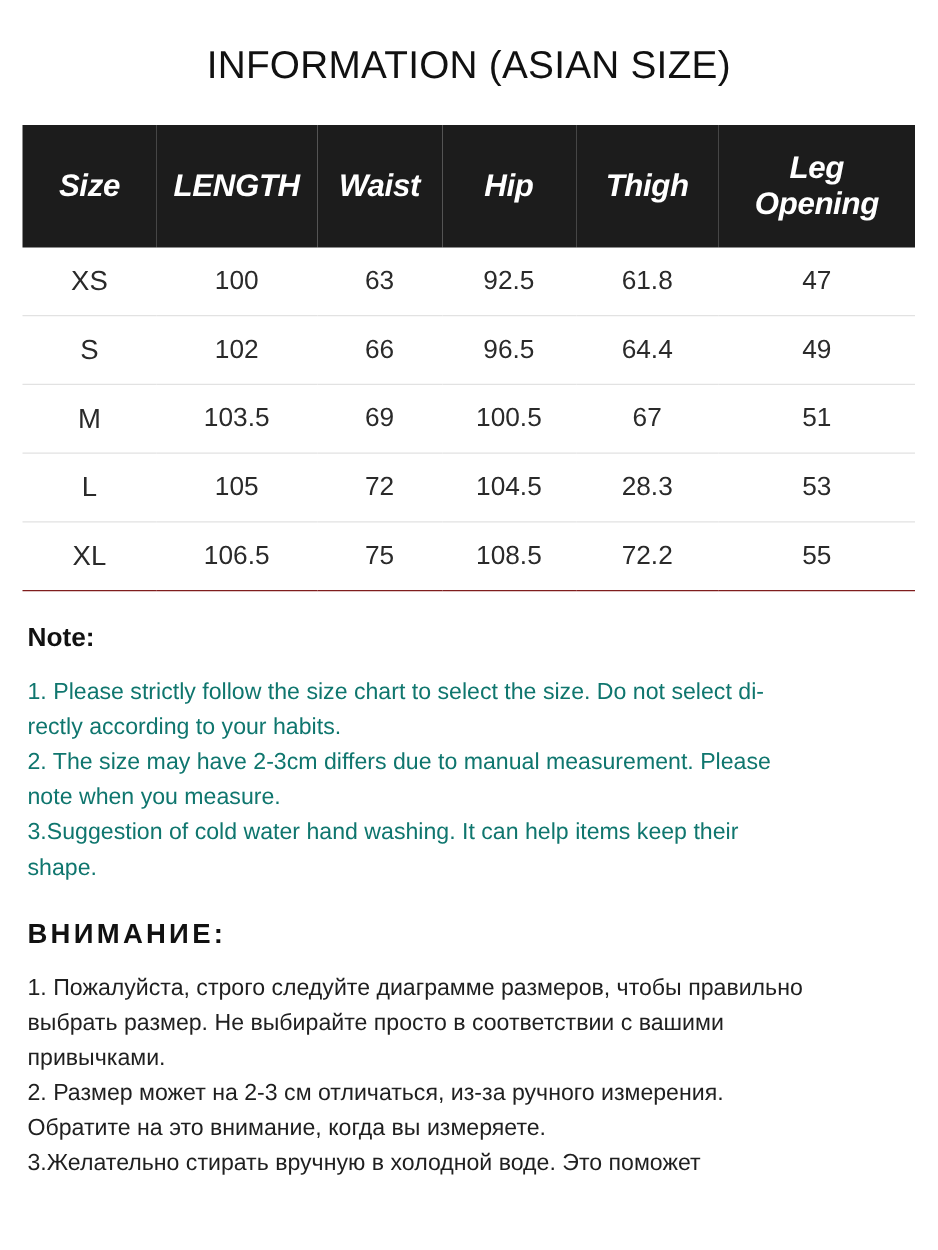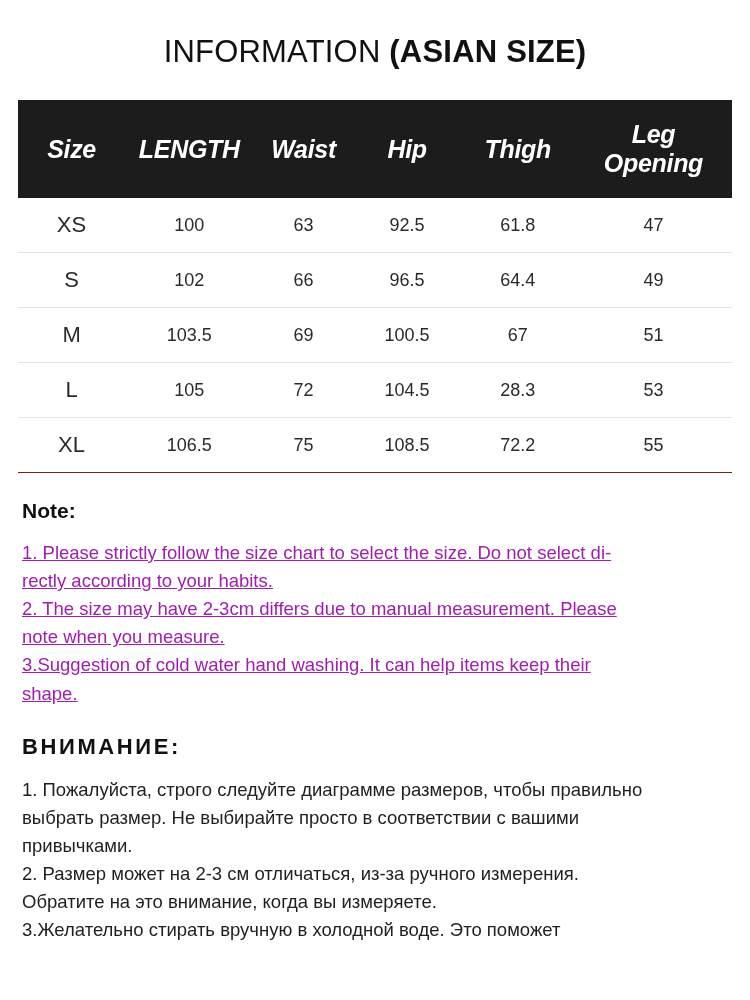--- a/index.html
+++ b/index.html
@@ -23,42 +23,42 @@
   }
   .title {
     text-align: center;
     font-size: 31px;
     font-weight: 400;
     letter-spacing: 0.2px;
     margin: 34px 0 0 0;
     color: #111;
   }
   .title .bold {
-    font-weight: 700;
+    font-weight: 400;
   }
   table.size-table {
     width: 714px;
     border-collapse: collapse;
     margin-top: 30px;
     table-layout: fixed;
   }
   table.size-table thead tr {
     background: #1c1c1c;
     font-style: italic;
   }
   table.size-table thead th {
     color: #ffffff;
     font-size: 25px;
     font-weight: 600;
     padding: 20px 4px;
     text-align: center;
     letter-spacing: -0.3px;
   }
   table.size-table tbody td {
-    font-size: 18px;
+    font-size: 21px;
     font-weight: 400;
     color: #2a2a2a;
     padding: 14px 4px;
     text-align: center;
     border-bottom: 1px solid #e2e2e2;
   }
   table.size-table tbody tr:last-child td {
     border-bottom: 1px solid #7f1d1d;
   }
   table.size-table tbody td.sizecol {
@@ -74,23 +74,22 @@
   .note-head {
     font-size: 21px;
     font-weight: 700;
     margin: 26px 0 10px 4px;
     color: #111;
   }
   .note-body {
     margin: 16px 0 0 4px;
     font-size: 18.5px;
     line-height: 1.52;
-    color: #a21caf;
+    color: #0f766e;
     max-width: 700px;
-    text-decoration: underline;
   }
   .ru-head {
     font-size: 22px;
     font-weight: 700;
     letter-spacing: 2.6px;
     margin: 26px 0 0 4px;
     color: #111;
   }
   .ru-body {
     margin: 16px 0 0 4px;

